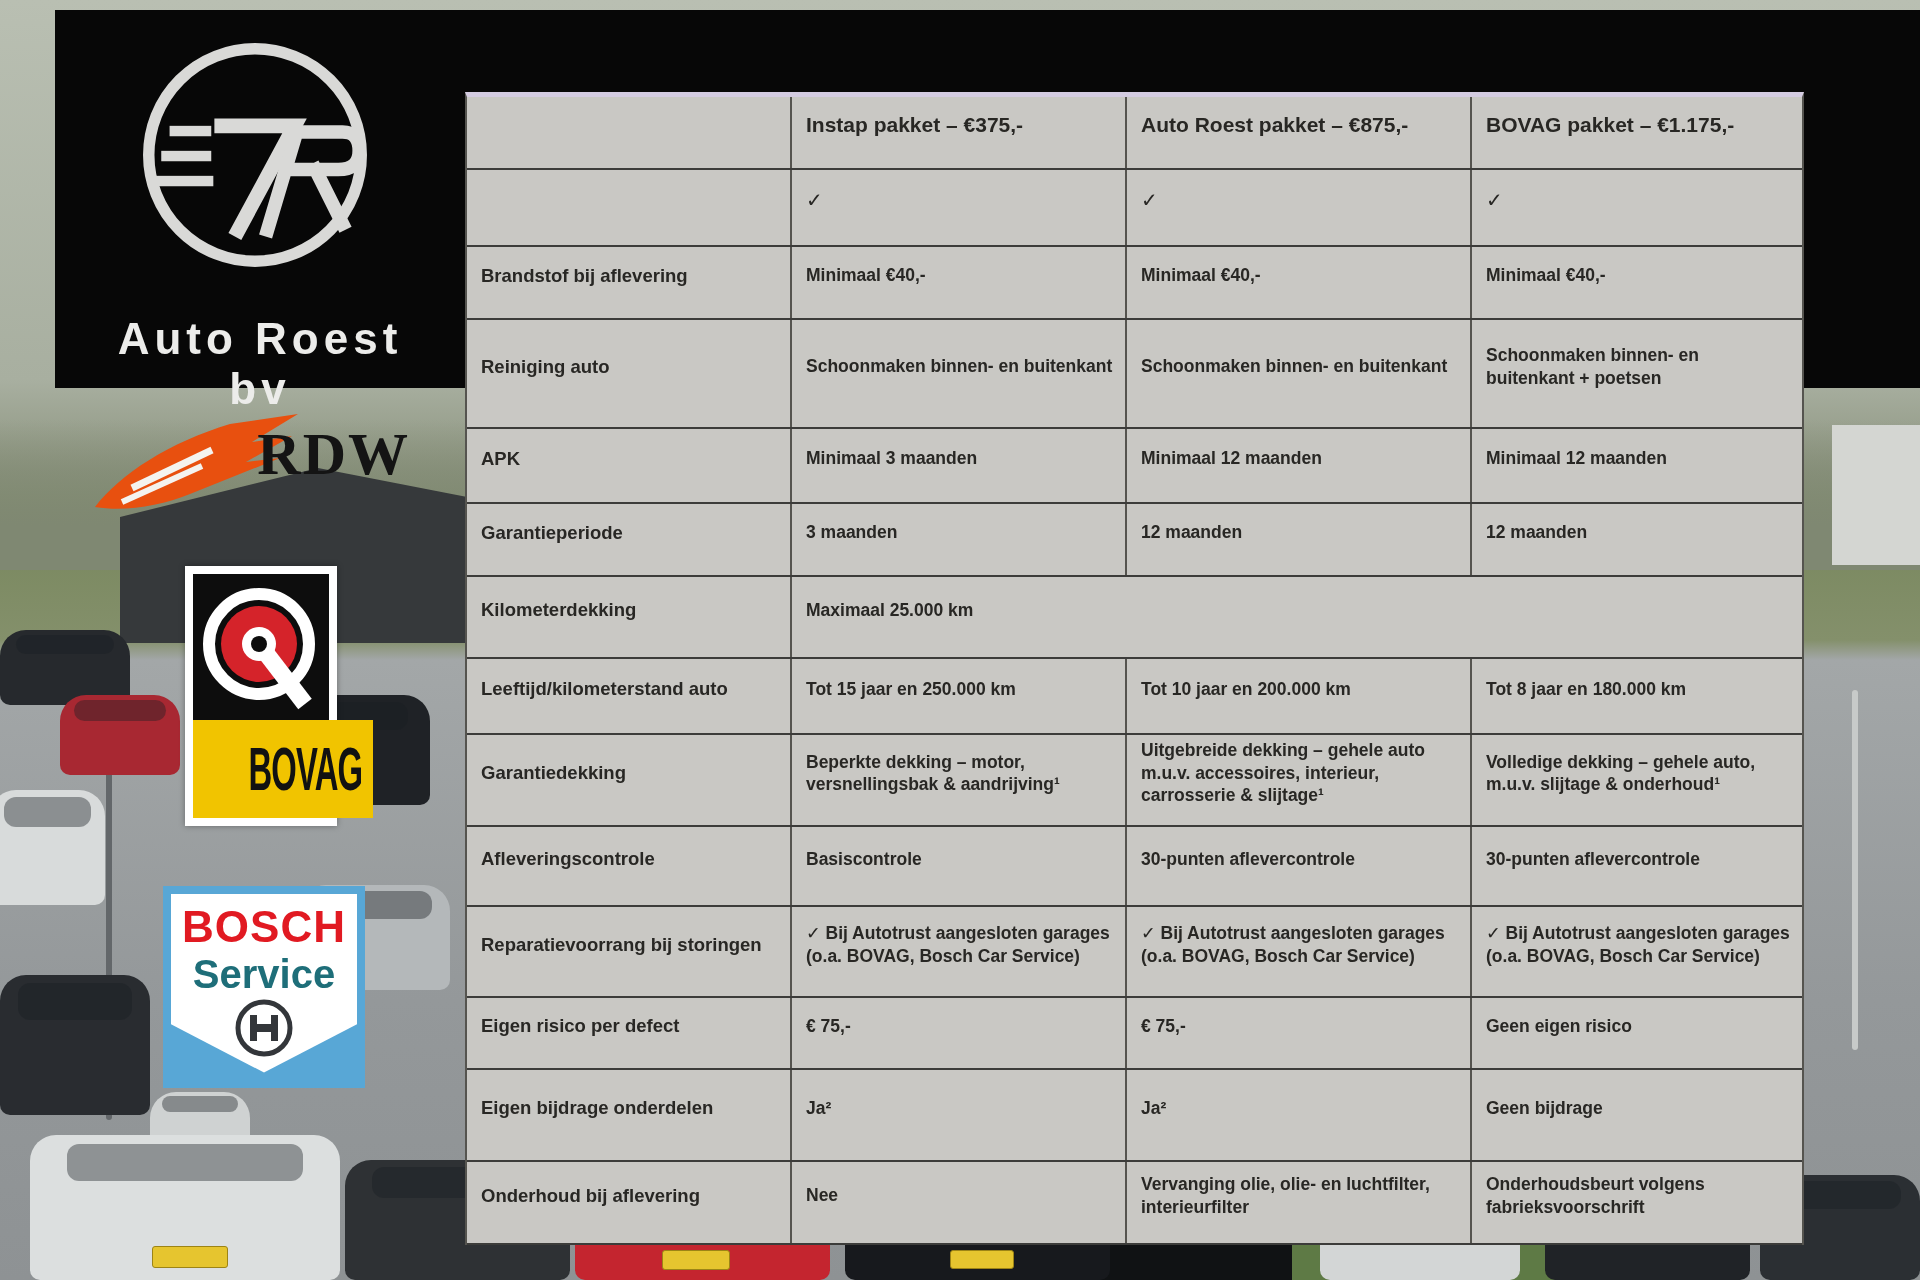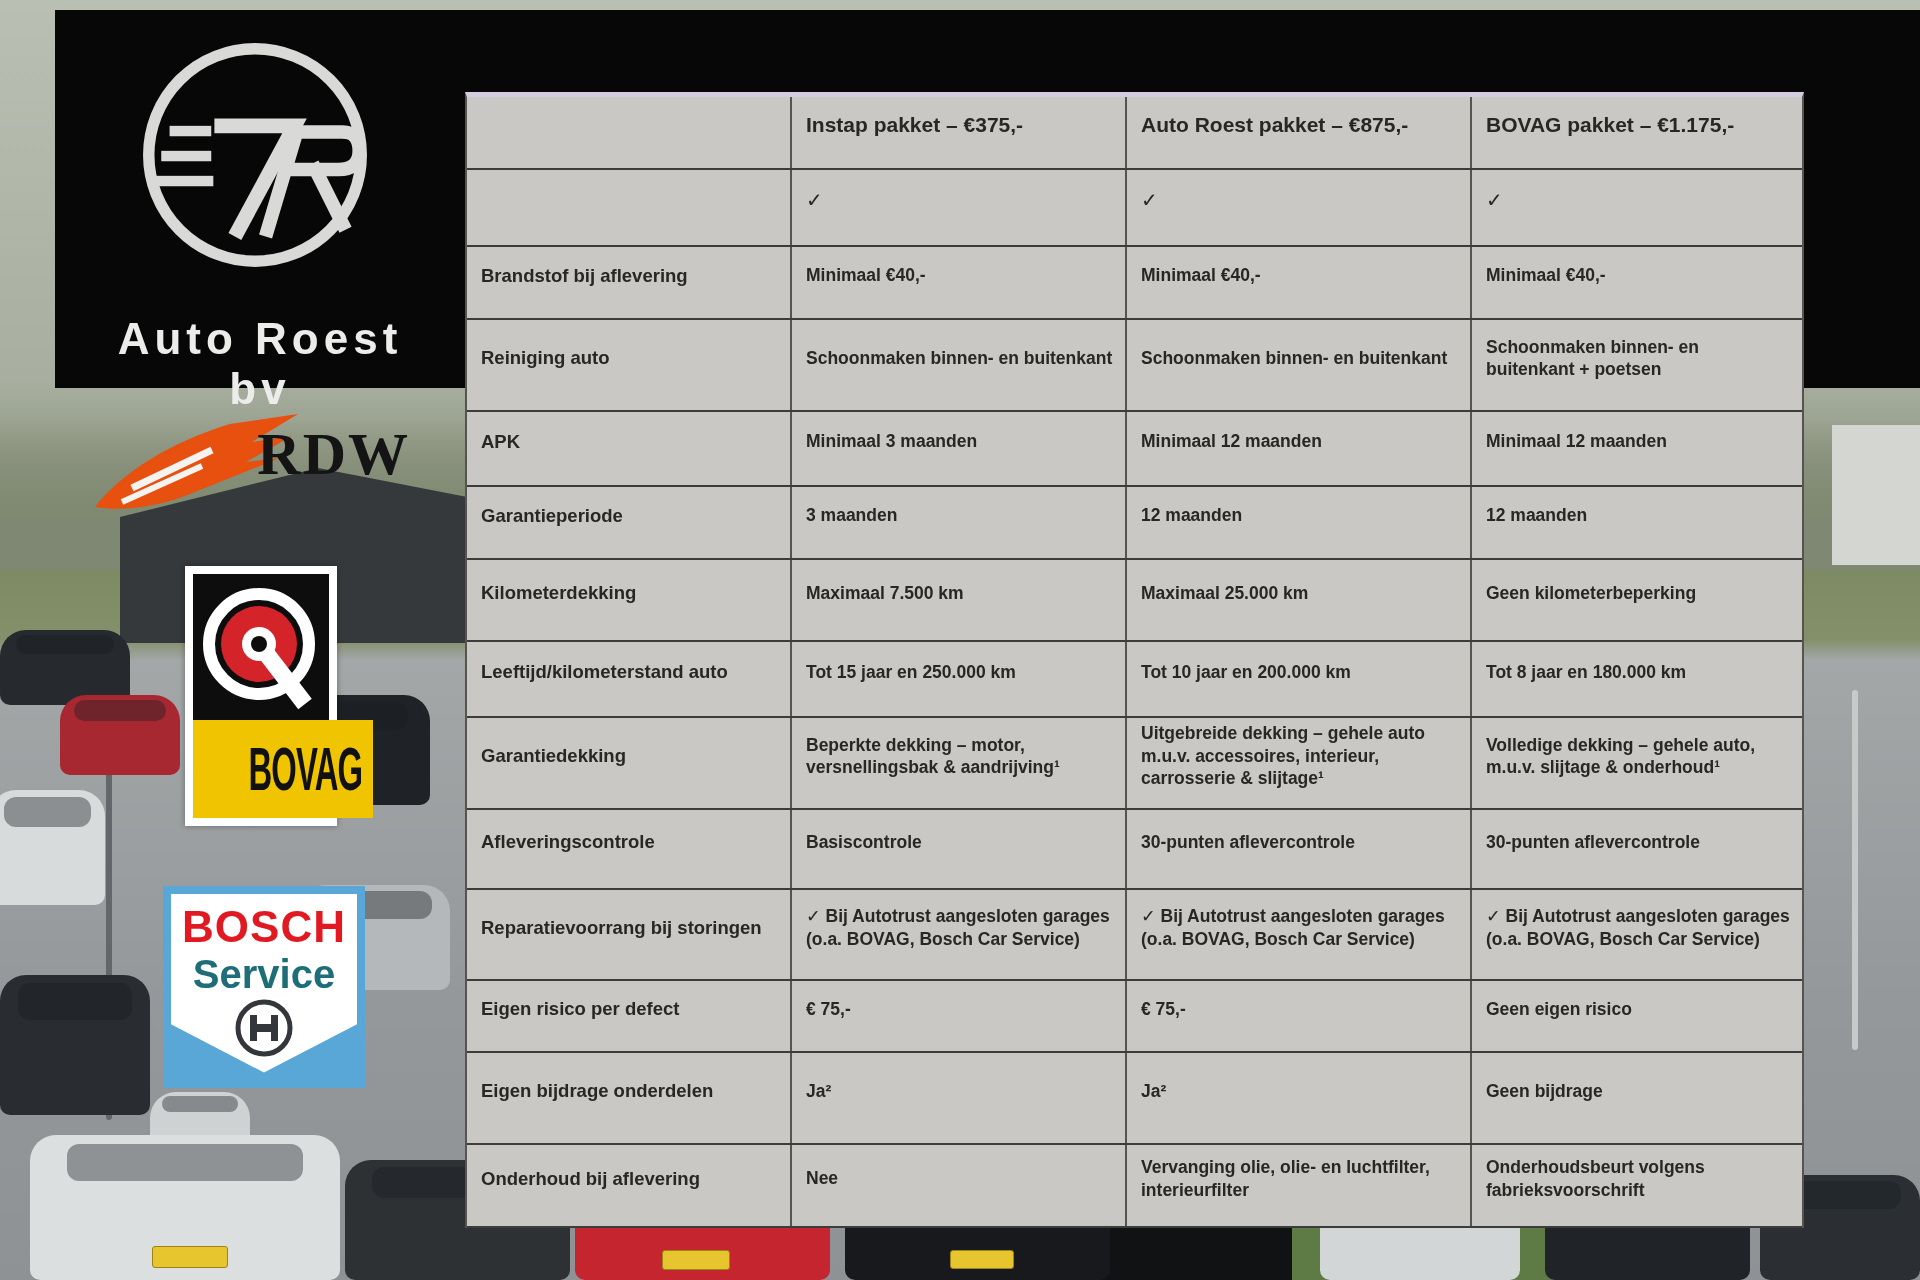--- a/index.html
+++ b/index.html
@@ -149,43 +149,41 @@
       <div class="td">✓</div>
       <div class="td">✓</div>
       <div class="td">✓</div>
     </div>
     <div class="tr" style="height:73px">
       <div class="td label">Brandstof bij aflevering</div>
       <div class="td">Minimaal €40,-</div>
       <div class="td">Minimaal €40,-</div>
       <div class="td">Minimaal €40,-</div>
     </div>
-    <div class="tr" style="height:92px">
+    <div class="tr" style="height:109px">
       <div class="td label">Reiniging auto</div>
       <div class="td">Schoonmaken binnen- en buitenkant</div>
       <div class="td">Schoonmaken binnen- en buitenkant</div>
       <div class="td">Schoonmaken binnen- en buitenkant + poetsen</div>
     </div>
     <div class="tr" style="height:75px">
       <div class="td label">APK</div>
       <div class="td">Minimaal 3 maanden</div>
       <div class="td">Minimaal 12 maanden</div>
       <div class="td">Minimaal 12 maanden</div>
     </div>
     <div class="tr" style="height:73px">
       <div class="td label">Garantieperiode</div>
       <div class="td">3 maanden</div>
       <div class="td">12 maanden</div>
       <div class="td">12 maanden</div>
     </div>
     <div class="tr" style="height:82px">
       <div class="td label">Kilometerdekking</div>
-      <div class="td">Maximaal 7.500 km</div>
       <div class="td">Maximaal 25.000 km</div>
-      <div class="td">Geen kilometerbeperking</div>
     </div>
     <div class="tr" style="height:76px">
       <div class="td label">Leeftijd/kilometerstand auto</div>
       <div class="td">Tot 15 jaar en 250.000 km</div>
       <div class="td">Tot 10 jaar en 200.000 km</div>
       <div class="td">Tot 8 jaar en 180.000 km</div>
     </div>
     <div class="tr" style="height:92px">
       <div class="td label">Garantiedekking</div>
       <div class="td">Beperkte dekking – motor, versnellingsbak &amp; aandrijving¹</div>

